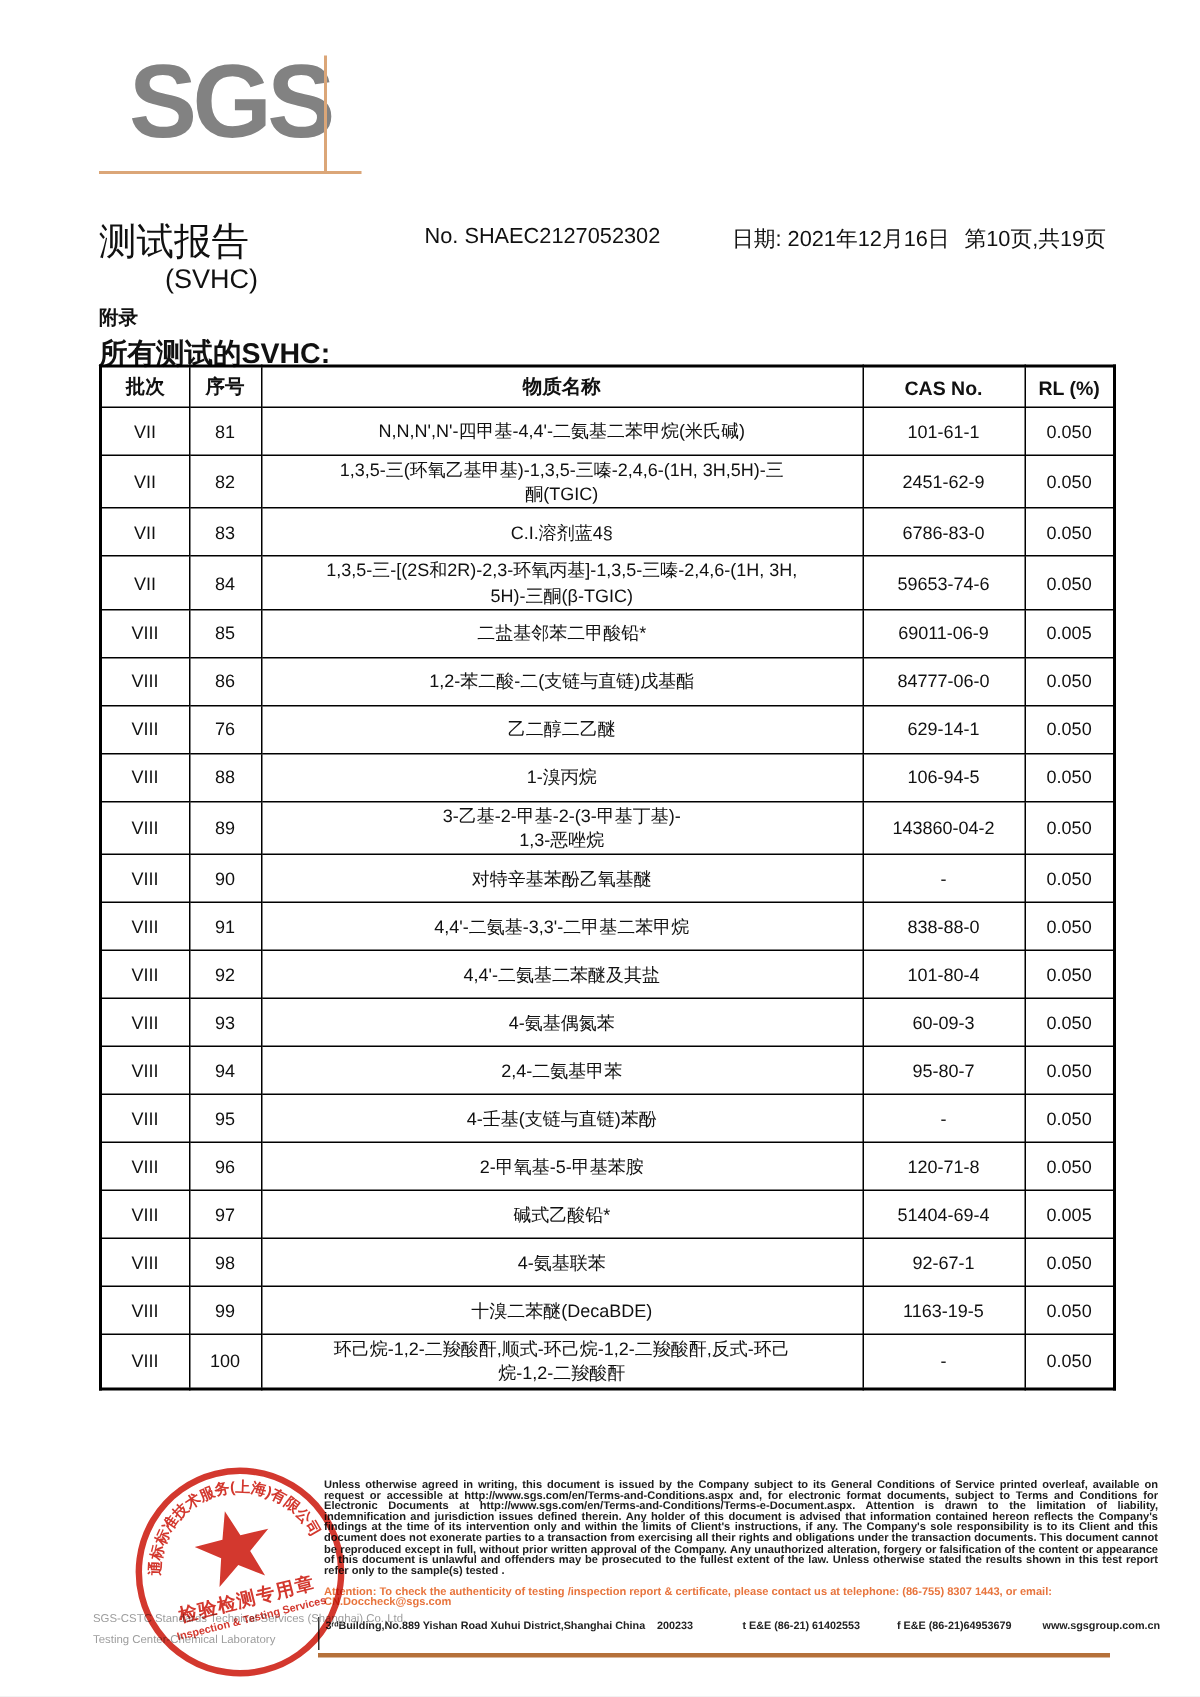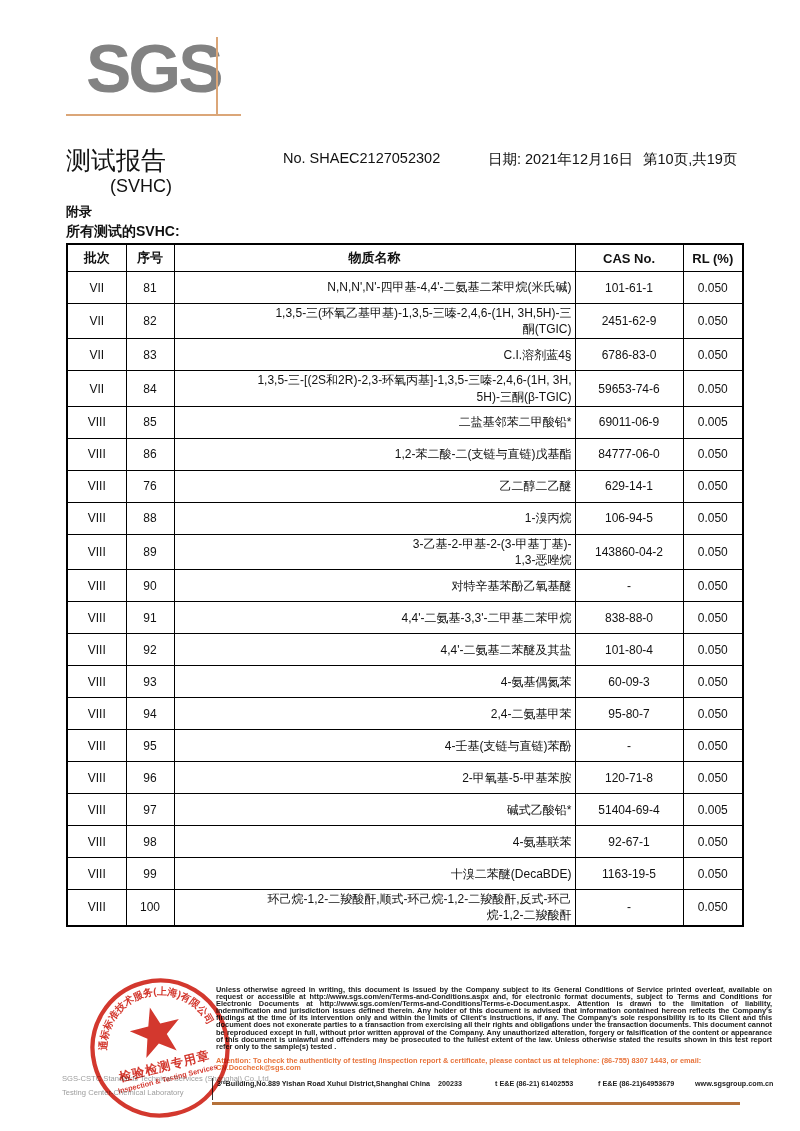--- a/index.html
+++ b/index.html
@@ -15,40 +15,40 @@
   }
   .logo-hline{position:absolute;left:66px;top:114px;width:175px;height:2px;background:#dba678;}
   .logo-vline{position:absolute;left:216px;top:37px;width:2px;height:79px;background:#dba678;}
   
   .title1{position:absolute;left:66px;top:144px;font-size:25px;font-weight:500;}
   .title2{position:absolute;left:66px;top:176px;font-size:18px;font-weight:500;margin-left:44px;}
   .report-no{position:absolute;left:283px;top:150px;font-size:14.5px;}
   .report-date{position:absolute;left:488px;top:150px;font-size:14.5px;}
   .report-page{position:absolute;left:643px;top:150px;font-size:14.5px;text-align:center;}
   .appendix{position:absolute;left:66px;top:203px;font-size:13px;font-weight:bold;}
-  .subtitle{position:absolute;left:66px;top:223px;font-size:14px;font-weight:bold;}
+  .subtitle{position:absolute;left:66px;top:223px;font-size:19px;font-weight:bold;}
   
   table.svhc{
     position:absolute;left:66px;top:243px;width:676px;
     border-collapse:collapse;table-layout:fixed;border:2px solid #000;padding-left:40px;
   }
   table.svhc col.c-batch{width:59px;}
   table.svhc col.c-no{width:48px;}
   table.svhc col.c-name{width:401px;}
   table.svhc col.c-cas{width:108px;}
   table.svhc col.c-rl{width:60px;}
   table.svhc th{
     border:1.5px solid #000;font-size:13px;font-weight:bold;
     height:24px;text-align:center;padding:1px 2px;
   }
   table.svhc td{
     border:1.5px solid #000;font-size:12px;height:29px;
     text-align:center;vertical-align:middle;padding:1px 3px;
   }
-  table.svhc td.col-name{text-align:right;white-space:pre-wrap;line-height:1.35;}
+  table.svhc td.col-name{text-align:center;white-space:pre-wrap;line-height:1.35;}
   
   .disclaimer{
     position:absolute;left:216px;top:986px;width:556px;
     font-size:7.4px;line-height:7.1px;font-weight:600;color:#1c1c1c;
     text-align:justify;
   }
   .attention{
     position:absolute;left:216px;top:1057px;width:556px;
     font-size:7.4px;line-height:7.3px;font-weight:700;color:#e8743c;
   }

